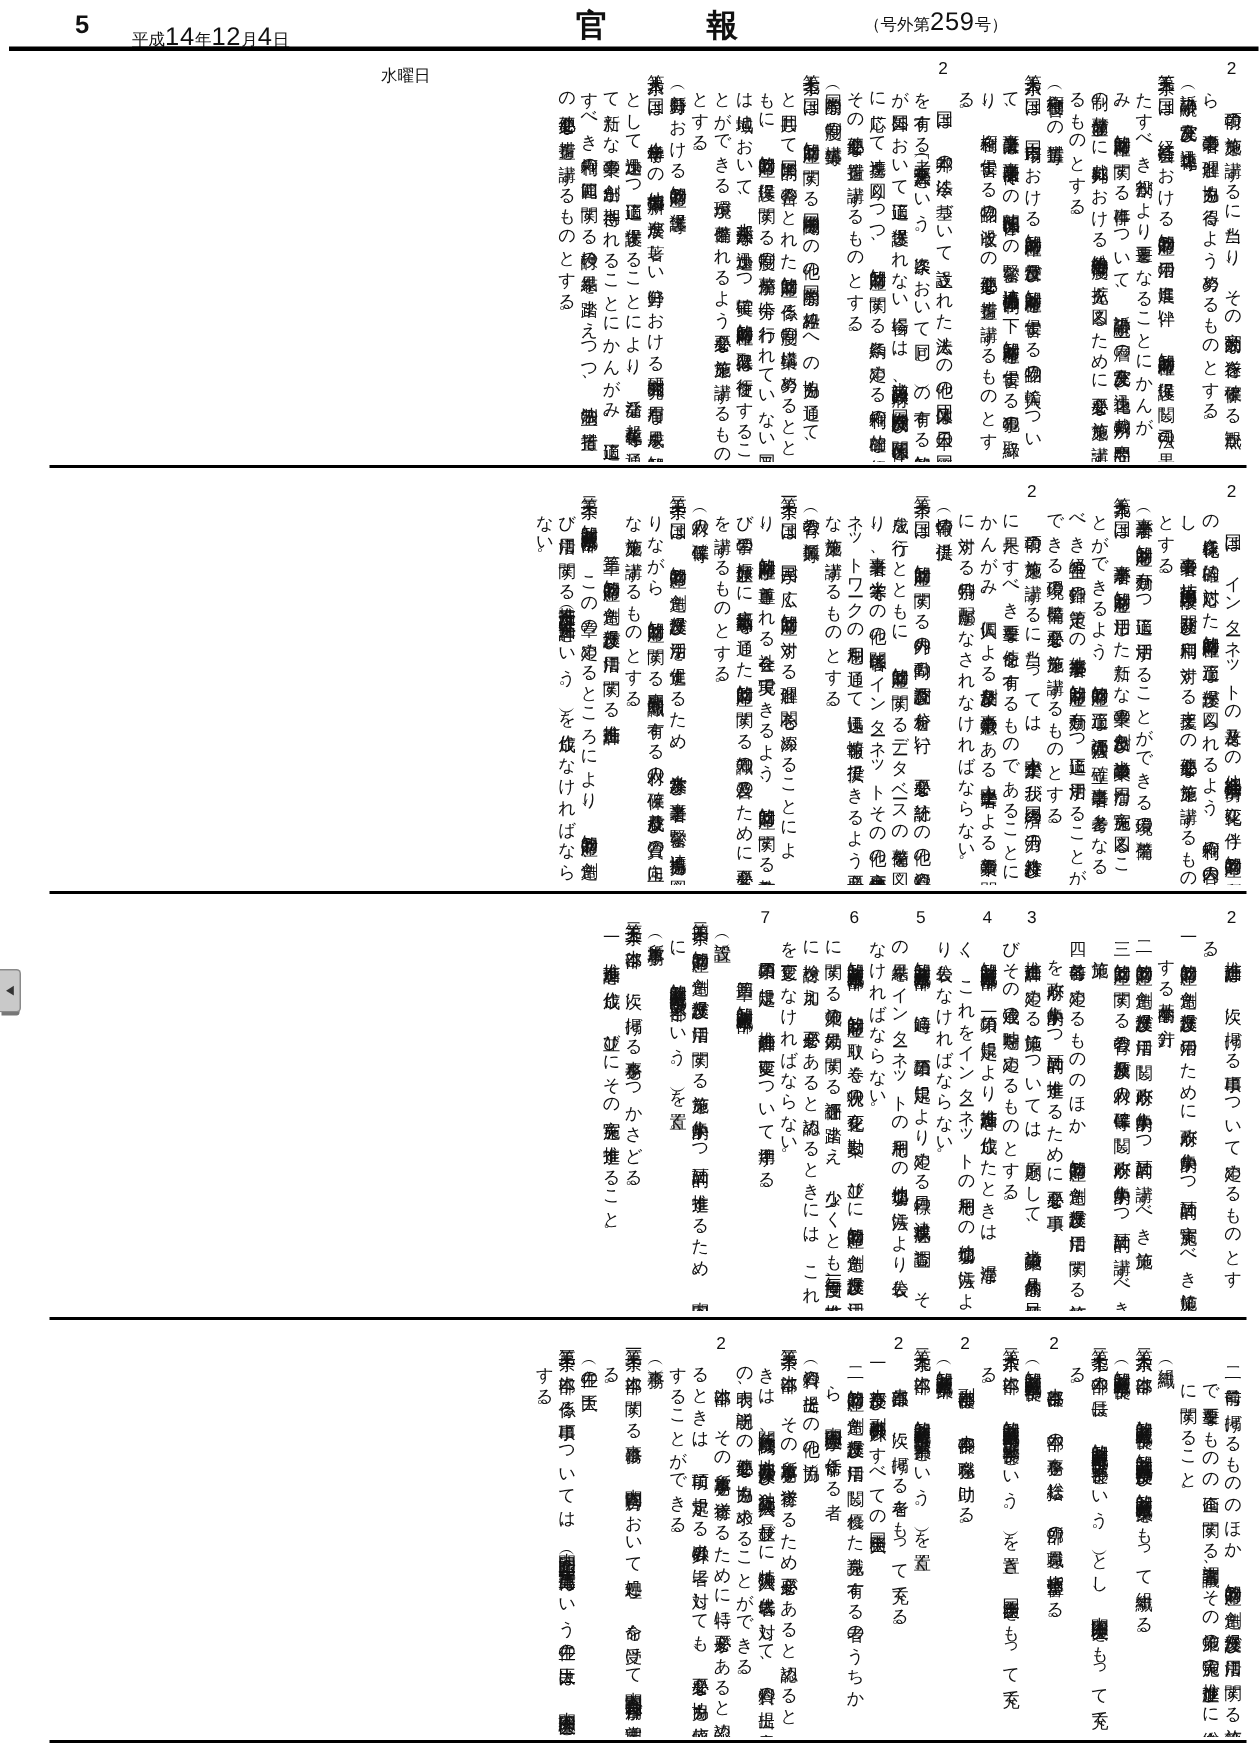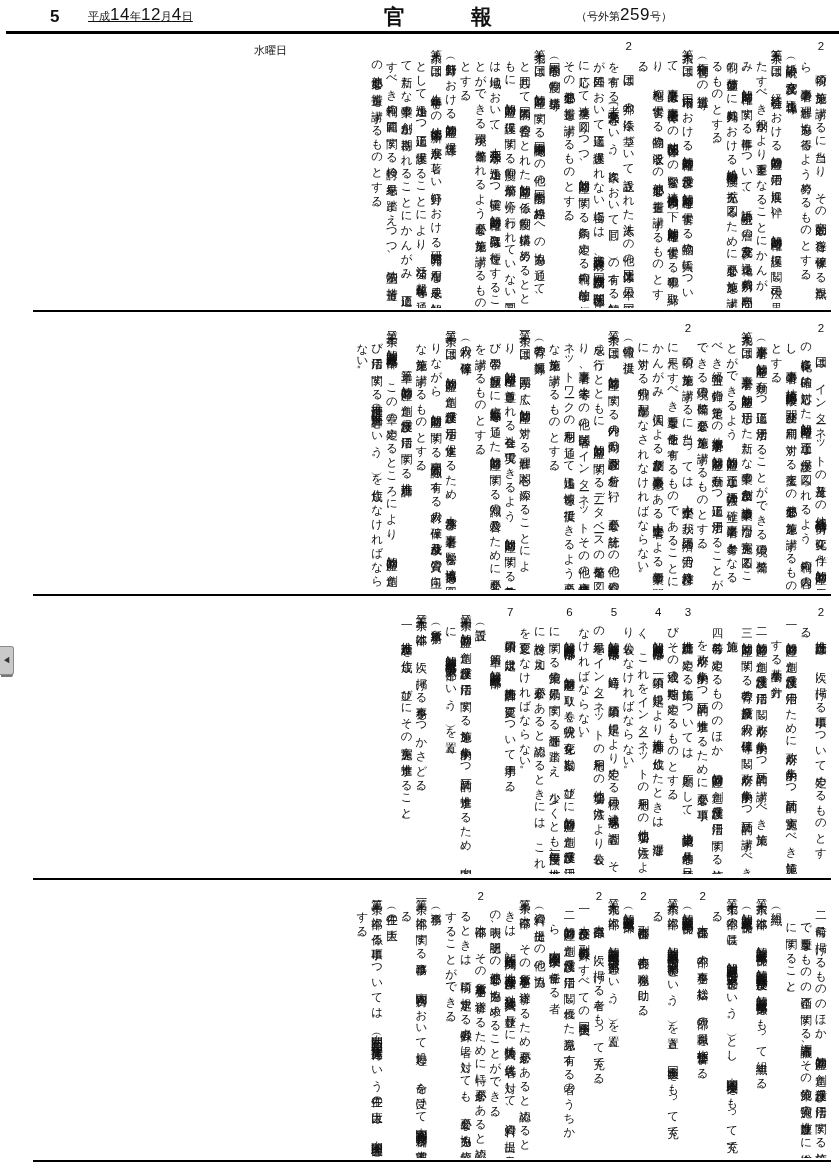--- a/index.html
+++ b/index.html
@@ -9,21 +9,21 @@
     font-family:"Liberation Sans",sans-serif;
     color:#111;
     position:relative;
     overflow:hidden;
   }
   .page{position:absolute;inset:0;background:#fff;}
 
   
   .hdr{position:absolute;top:0;left:0;width:839px;height:31px;}
   .hdr .pageno{position:absolute;left:50px;top:7px;font-size:17px;font-weight:bold;letter-spacing:1px;}
-  .hdr .dategrp{position:absolute;left:88px;top:5px;white-space:nowrap;text-decoration:underline;}
+  .hdr .dategrp{position:absolute;left:88px;top:15px;white-space:nowrap;text-decoration:underline;}
   .hdr .sm{font-size:11px;vertical-align:baseline;}
   .hdr .lg{font-size:17px;vertical-align:baseline;letter-spacing:0.5px;}
   .hdr .weekday{position:absolute;left:254px;top:11px;font-size:11px;margin-top:32px;}
   .hdr .masthead{position:absolute;left:384px;top:3px;width:108px;display:flex;justify-content:space-between;
     font-family:"Liberation Serif",serif;font-weight:bold;font-size:21px;}
   .hdr .issue{position:absolute;left:576px;top:5px;white-space:nowrap;}
   .hdr-rule{position:absolute;left:6px;right:0;top:31px;height:3px;background:#000;}
 
   
   .sep{position:absolute;left:33px;right:8px;height:2px;background:#000;}

